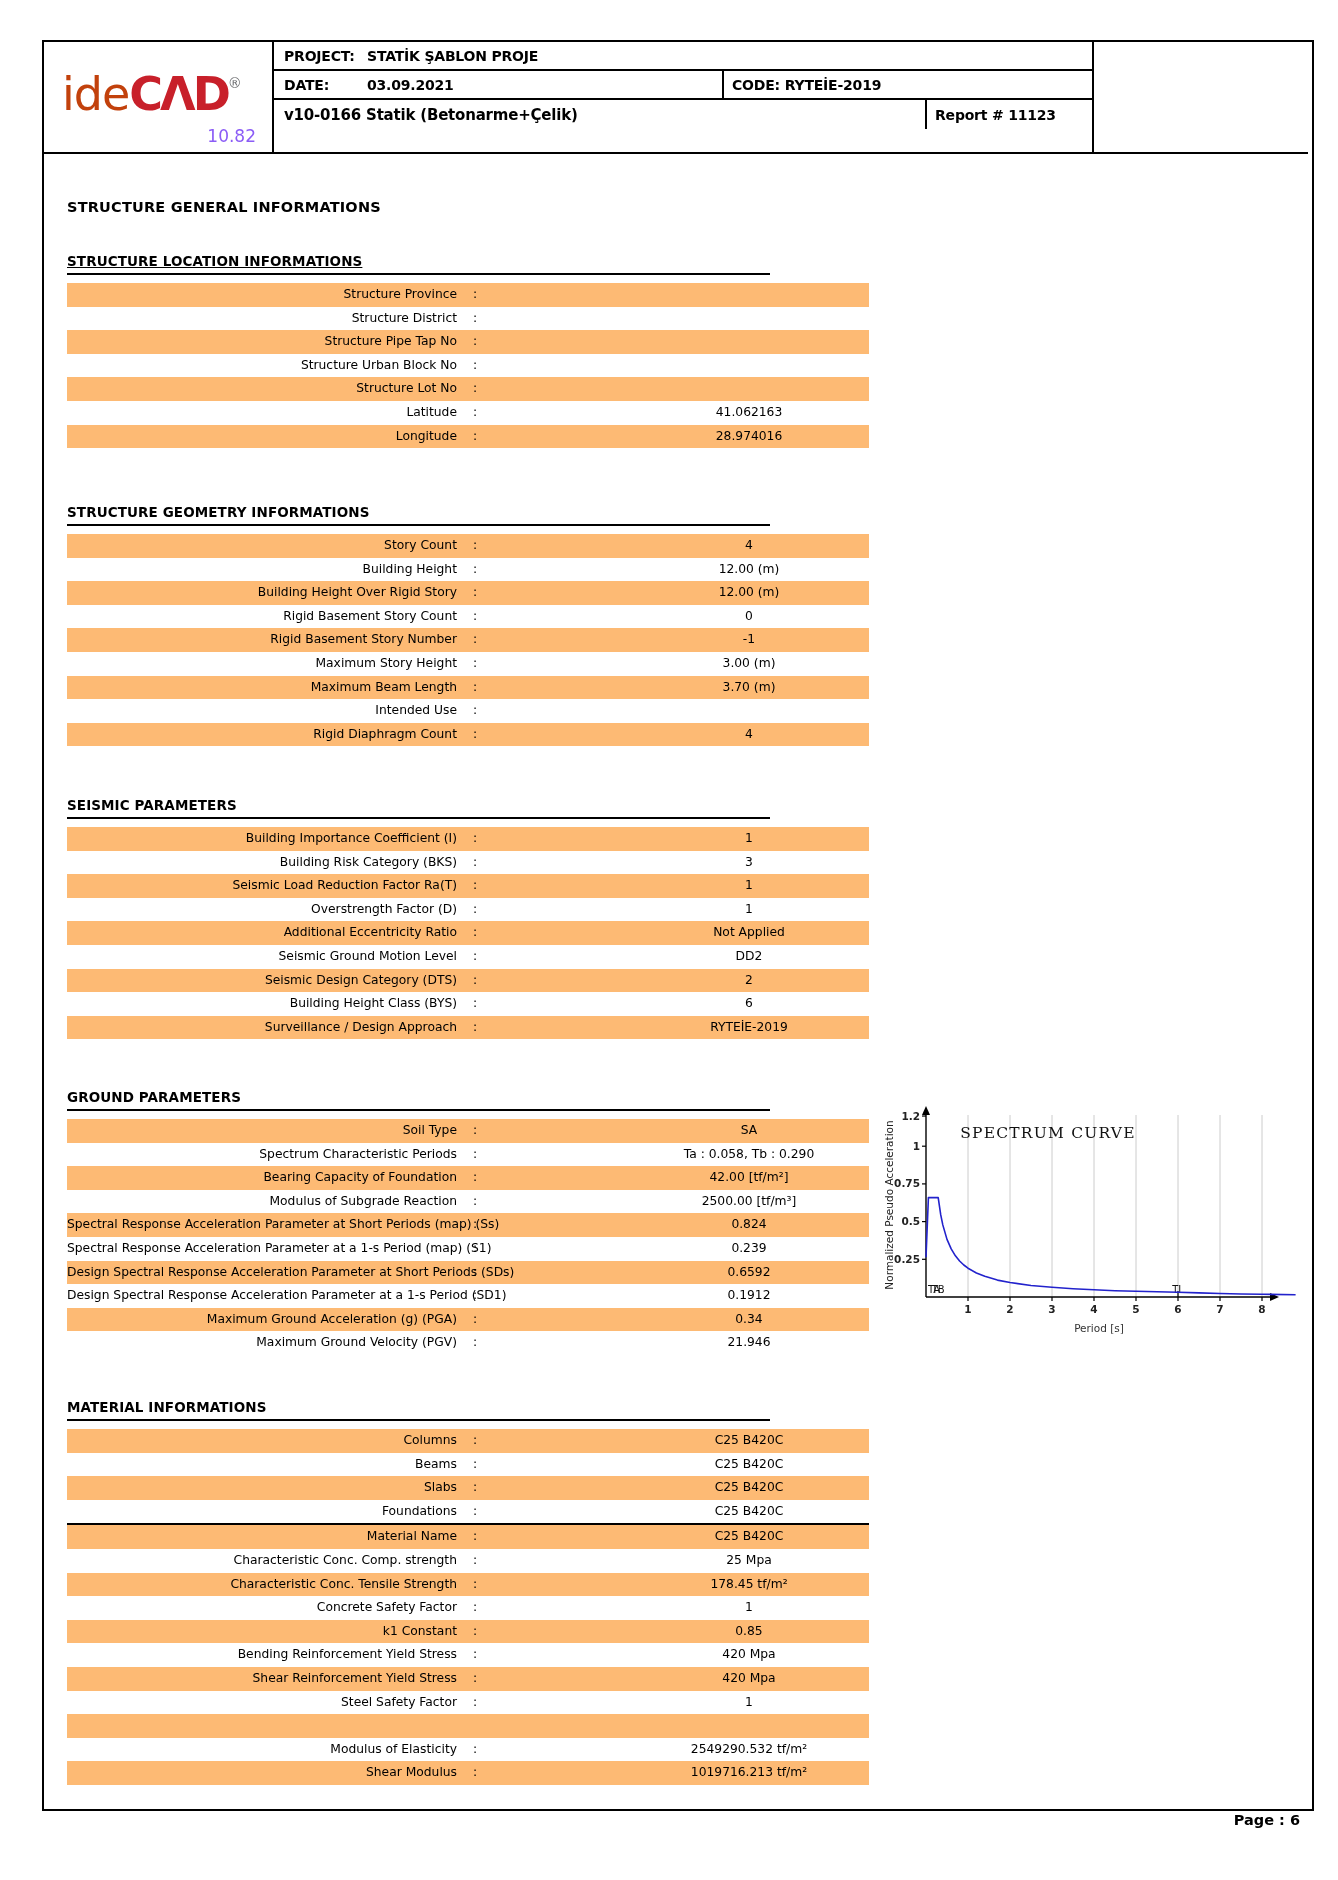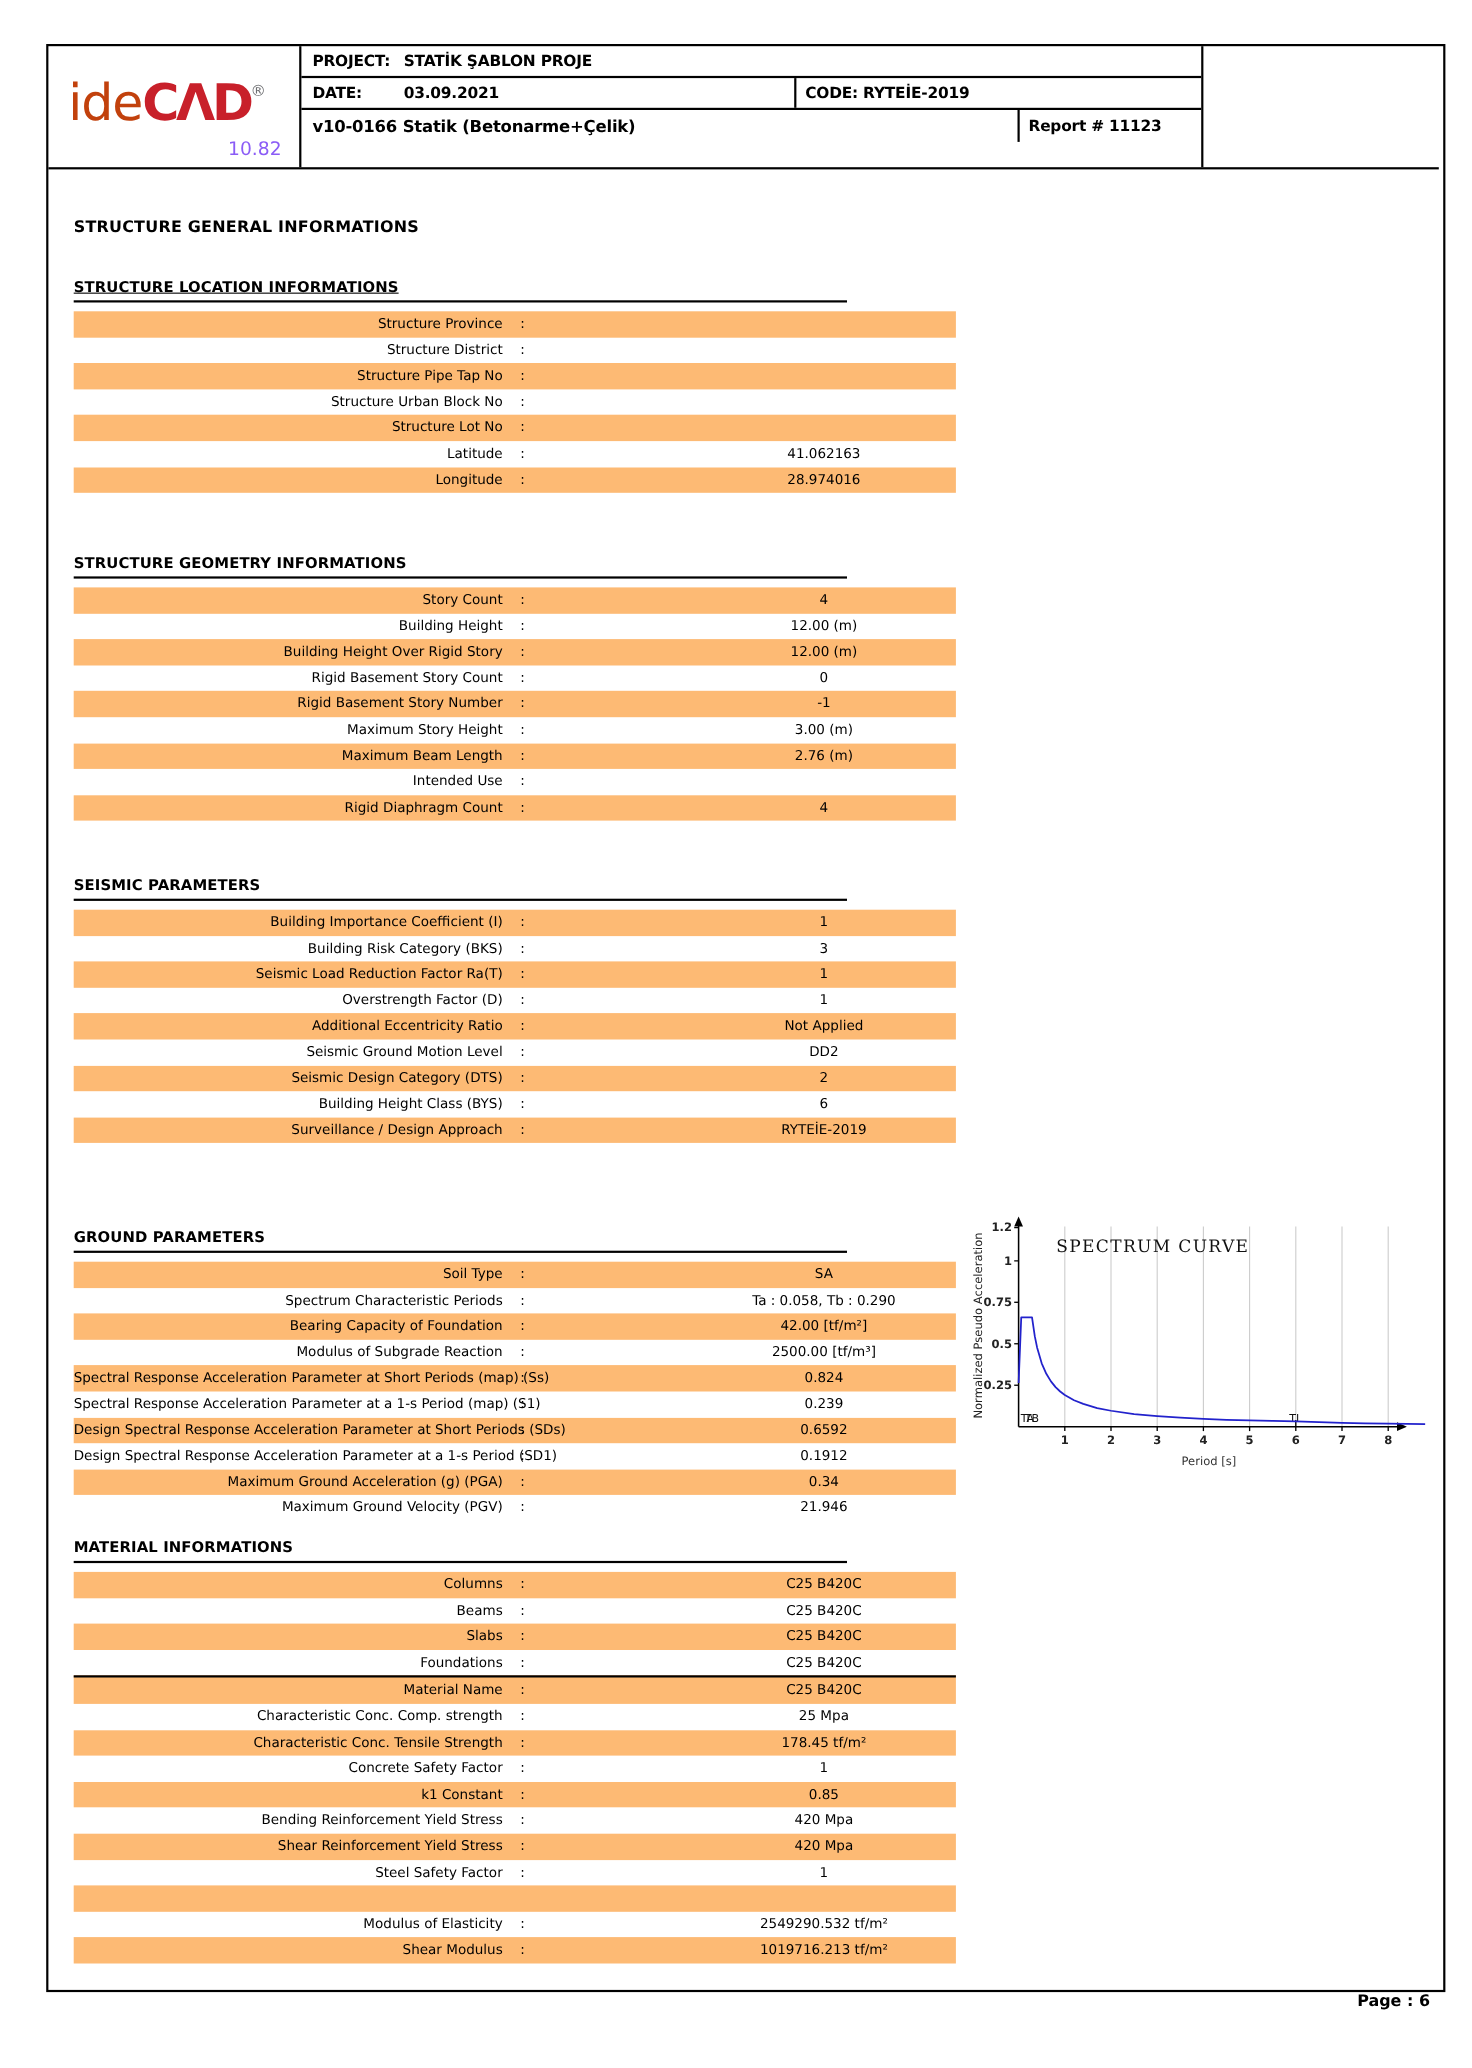--- a/index.html
+++ b/index.html
@@ -145,21 +145,21 @@
             <span class="val">-1</span>
           </div>
           <div class="row even">
             <span class="lab">Maximum Story Height</span>
             <span class="col">:</span>
             <span class="val">3.00 (m)</span>
           </div>
           <div class="row odd">
             <span class="lab">Maximum Beam Length</span>
             <span class="col">:</span>
-            <span class="val">2.76 (m)</span>
+            <span class="val">3.70 (m)</span>
           </div>
           <div class="row even">
             <span class="lab">Intended Use</span>
             <span class="col">:</span>
             <span class="val"></span>
           </div>
           <div class="row odd">
             <span class="lab">Rigid Diaphragm Count</span>
             <span class="col">:</span>
             <span class="val">4</span>
@@ -209,21 +209,21 @@
             <span class="col">:</span>
             <span class="val">6</span>
           </div>
           <div class="row odd">
             <span class="lab">Surveillance / Design Approach</span>
             <span class="col">:</span>
             <span class="val">RYTEİE-2019</span>
           </div>
         </div>
       </div>
-      <div class="section" style="top: 1047px; margin-top: 28px;">
+      <div class="section" style="top: 1047px;">
         <div class="sec-heading">GROUND PARAMETERS</div>
         <div class="rows">
           <div class="row odd">
             <span class="lab">Soil Type</span>
             <span class="col">:</span>
             <span class="val">SA</span>
           </div>
           <div class="row even">
             <span class="lab">Spectrum Characteristic Periods</span>
             <span class="col">:</span>

